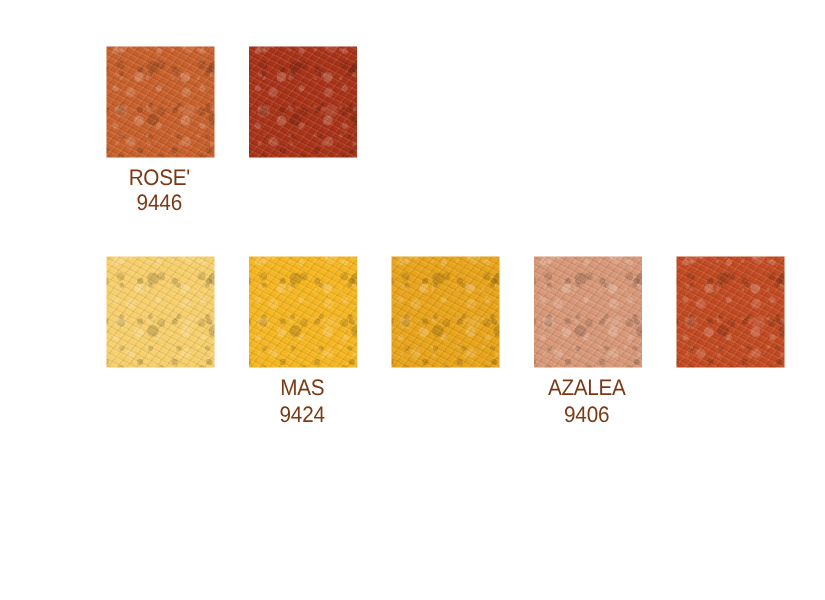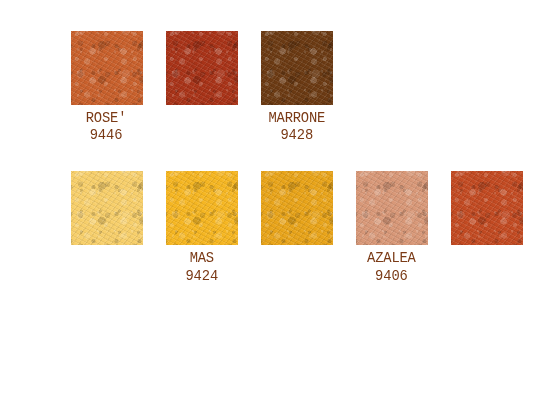--- a/index.html
+++ b/index.html
@@ -108,21 +108,21 @@
         rgba(0,0,0,0) 5px
       );
     pointer-events: none;
   }
 
   .swatch-caption {
     margin-top: 6px;
     text-align: center;
     line-height: 1.08;
     color: #7a3a16;
-    font-family: Liberation Mono, monospace;
+    font-family: Liberation Sans, sans-serif;
     white-space: nowrap;
   }
 
   .swatch-name {
     display: block;
     font-size: 15px;
     letter-spacing: -0.2px;
     transform: scaleX(0.92);
   }
 
@@ -144,27 +144,20 @@
       <div class="swatch-cell first">
         <div class="swatch-chip" style="background-color: rgb(200, 96, 44);"></div>
         <div class="swatch-caption">
           <span class="swatch-name">ROSE'</span>
           <span class="swatch-code">9446</span>
         </div>
       </div>
       <div class="swatch-cell">
         <div class="swatch-chip" style="background-color: rgb(168, 51, 24);"></div>
       </div>
-      <div class="swatch-cell">
-        <div class="swatch-chip" style="background-color: rgb(107, 58, 19);"></div>
-        <div class="swatch-caption">
-          <span class="swatch-name">MARRONE</span>
-          <span class="swatch-code">9428</span>
-        </div>
-      </div>
     </div>
 
     <div class="swatch-row row-1">
       <div class="swatch-cell first">
         <div class="swatch-chip" style="background-color: rgb(247, 207, 107);"></div>
       </div>
       <div class="swatch-cell">
         <div class="swatch-chip" style="background-color: rgb(245, 182, 34);"></div>
         <div class="swatch-caption">
           <span class="swatch-name">MAS</span>

